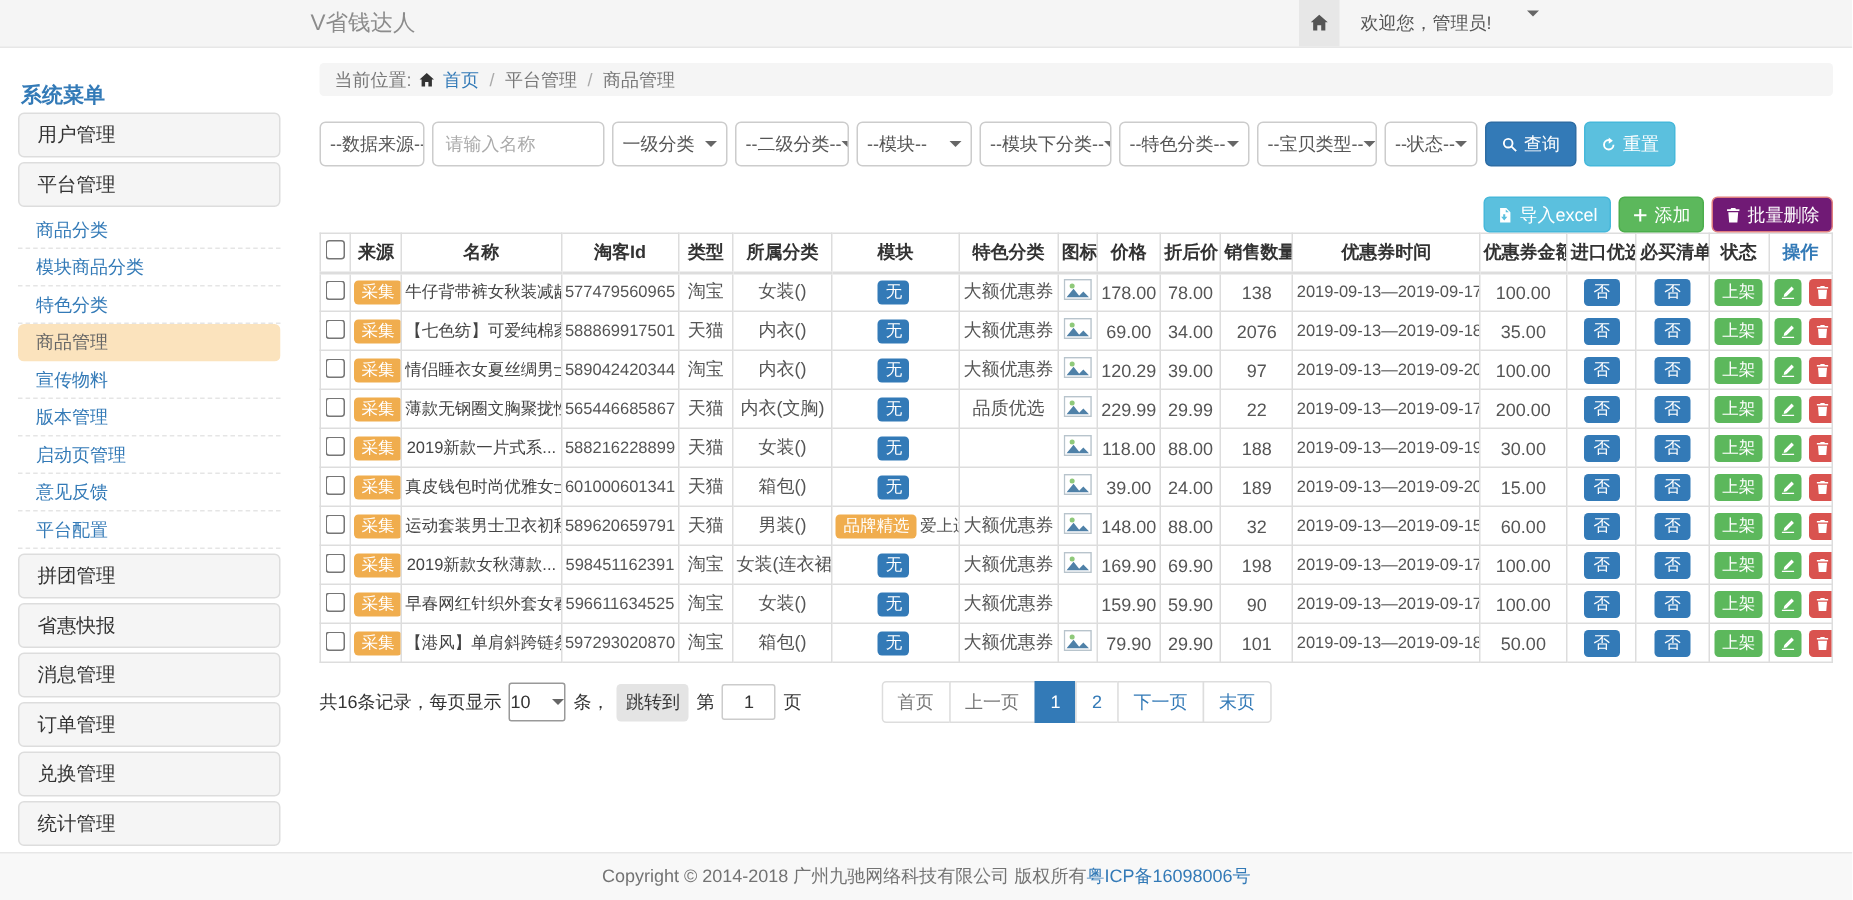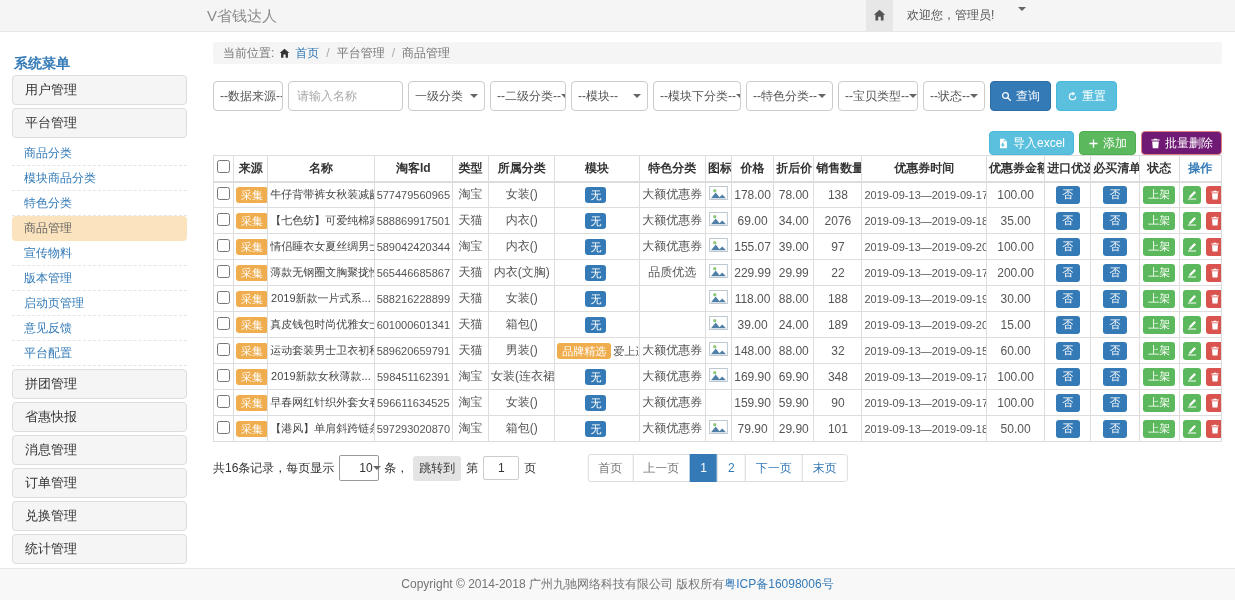--- a/index.html
+++ b/index.html
@@ -58,21 +58,21 @@
   .xsbtn { display:inline-flex; align-items:center; justify-content:center; height:18px; min-width:24px; padding:0 5px; border:none; border-radius:3px; color:#fff; font-size:11px; cursor:pointer; }
   .xsbtn.blue { background:#337ab7; }
   .xsbtn.green { background:#5cb85c; }
   .xsbtn.red { background:#d9534f; }
   .ops .xsbtn { min-width:18px; width:18px; padding:0; margin:0 1px; }
   .imgph { display:inline-block; line-height:0; }
 
   
   .pagebar { margin-top:12px; position:relative; height:30px; }
   .pg-left { position:absolute; left:0; top:1px; display:flex; align-items:center; gap:5px; color:#333; }
-  .mini-sel { height:26px; width:38px; border:1px solid #999; border-radius:2px; display:flex; align-items:center; justify-content:space-between; padding:0 19px; background:#fff; cursor:pointer; }
+  .mini-sel { height:26px; width:38px; border:1px solid #999; border-radius:2px; display:flex; align-items:center; justify-content:space-between; padding:0 0; background:#fff; cursor:pointer; }
   .jump-chip { background:#e4e4e4; border-radius:3px; padding:4px 6px; color:#333; cursor:pointer; }
   .page-input { width:36px; height:24px; border:1px solid #ccc; text-align:center; border-radius:2px; color:#333; font-size:12px; }
   .pager { position:absolute; left:50%; transform:translateX(-50%); top:0; display:flex; }
   .pg { min-width:28px; padding:0 10px; height:28px; line-height:26px; border:1px solid #ddd; background:#fff; color:#337ab7; margin-left:-1px; cursor:pointer; text-align:center; text-decoration:none; }
   .pg[data-state="disabled"] { color:#777; cursor:default; }
   .pg[data-state="active"] { background:#337ab7; border-color:#337ab7; color:#fff; }
   .pg:first-of-type { border-radius:3px 0 0 3px; margin-left:0; }
   .pg:last-of-type { border-radius:0 3px 3px 0; }
 
   footer { position:absolute; left:0; bottom:0; width:100%; height:32px; background:#f8f8f8; border-top:1px solid #e7e7e7; display:flex; align-items:center; justify-content:center; color:#737373; z-index:5; font-size:12px; }
@@ -339,21 +339,21 @@
             <td class="tsm">589042420344</td>
             <td>淘宝</td>
             <td>内衣()</td>
             <td><span class="badge mod-badge" data-variant="default">无</span><span class="mod-label"></span></td>
             <td>大额优惠券</td>
             <td><span class="imgph"><svg width="19" height="14" viewBox="0 0 20 15">
                   <rect x="0.5" y="0.5" width="19" height="14" fill="#fff" stroke="#b8c4cc"></rect>
                   <circle cx="6" cy="5" r="1.8" fill="#8fc97a"></circle>
                   <path d="M2 13l5-6 4 5 3-3 4 4z" fill="#4f81a8"></path>
                 </svg></span></td>
-            <td>155.07</td>
+            <td>120.29</td>
             <td>39.00</td>
             <td>97</td>
             <td class="tsm">2019-09-13—2019-09-20</td>
             <td>100.00</td>
             <td><button class="xsbtn blue">否</button></td>
             <td><button class="xsbtn blue">否</button></td>
             <td><button class="xsbtn green">上架</button></td>
             <td class="ops">
               <button class="xsbtn green">
                 <svg width="10" height="10" viewBox="0 0 16 16">
@@ -521,21 +521,21 @@
             <td>女装(连衣裙)</td>
             <td><span class="badge mod-badge" data-variant="default">无</span><span class="mod-label"></span></td>
             <td>大额优惠券</td>
             <td><span class="imgph"><svg width="19" height="14" viewBox="0 0 20 15">
                   <rect x="0.5" y="0.5" width="19" height="14" fill="#fff" stroke="#b8c4cc"></rect>
                   <circle cx="6" cy="5" r="1.8" fill="#8fc97a"></circle>
                   <path d="M2 13l5-6 4 5 3-3 4 4z" fill="#4f81a8"></path>
                 </svg></span></td>
             <td>169.90</td>
             <td>69.90</td>
-            <td>348</td>
+            <td>198</td>
             <td class="tsm">2019-09-13—2019-09-17</td>
             <td>100.00</td>
             <td><button class="xsbtn blue">否</button></td>
             <td><button class="xsbtn blue">否</button></td>
             <td><button class="xsbtn green">上架</button></td>
             <td class="ops">
               <button class="xsbtn green">
                 <svg width="10" height="10" viewBox="0 0 16 16">
                   <path fill="#fff" d="M11.8 1.7l2.5 2.5L6.5 12l-3.2.7.7-3.2 7.8-7.8zM1.5 13.5h13V15h-13z"></path>
                 </svg>

